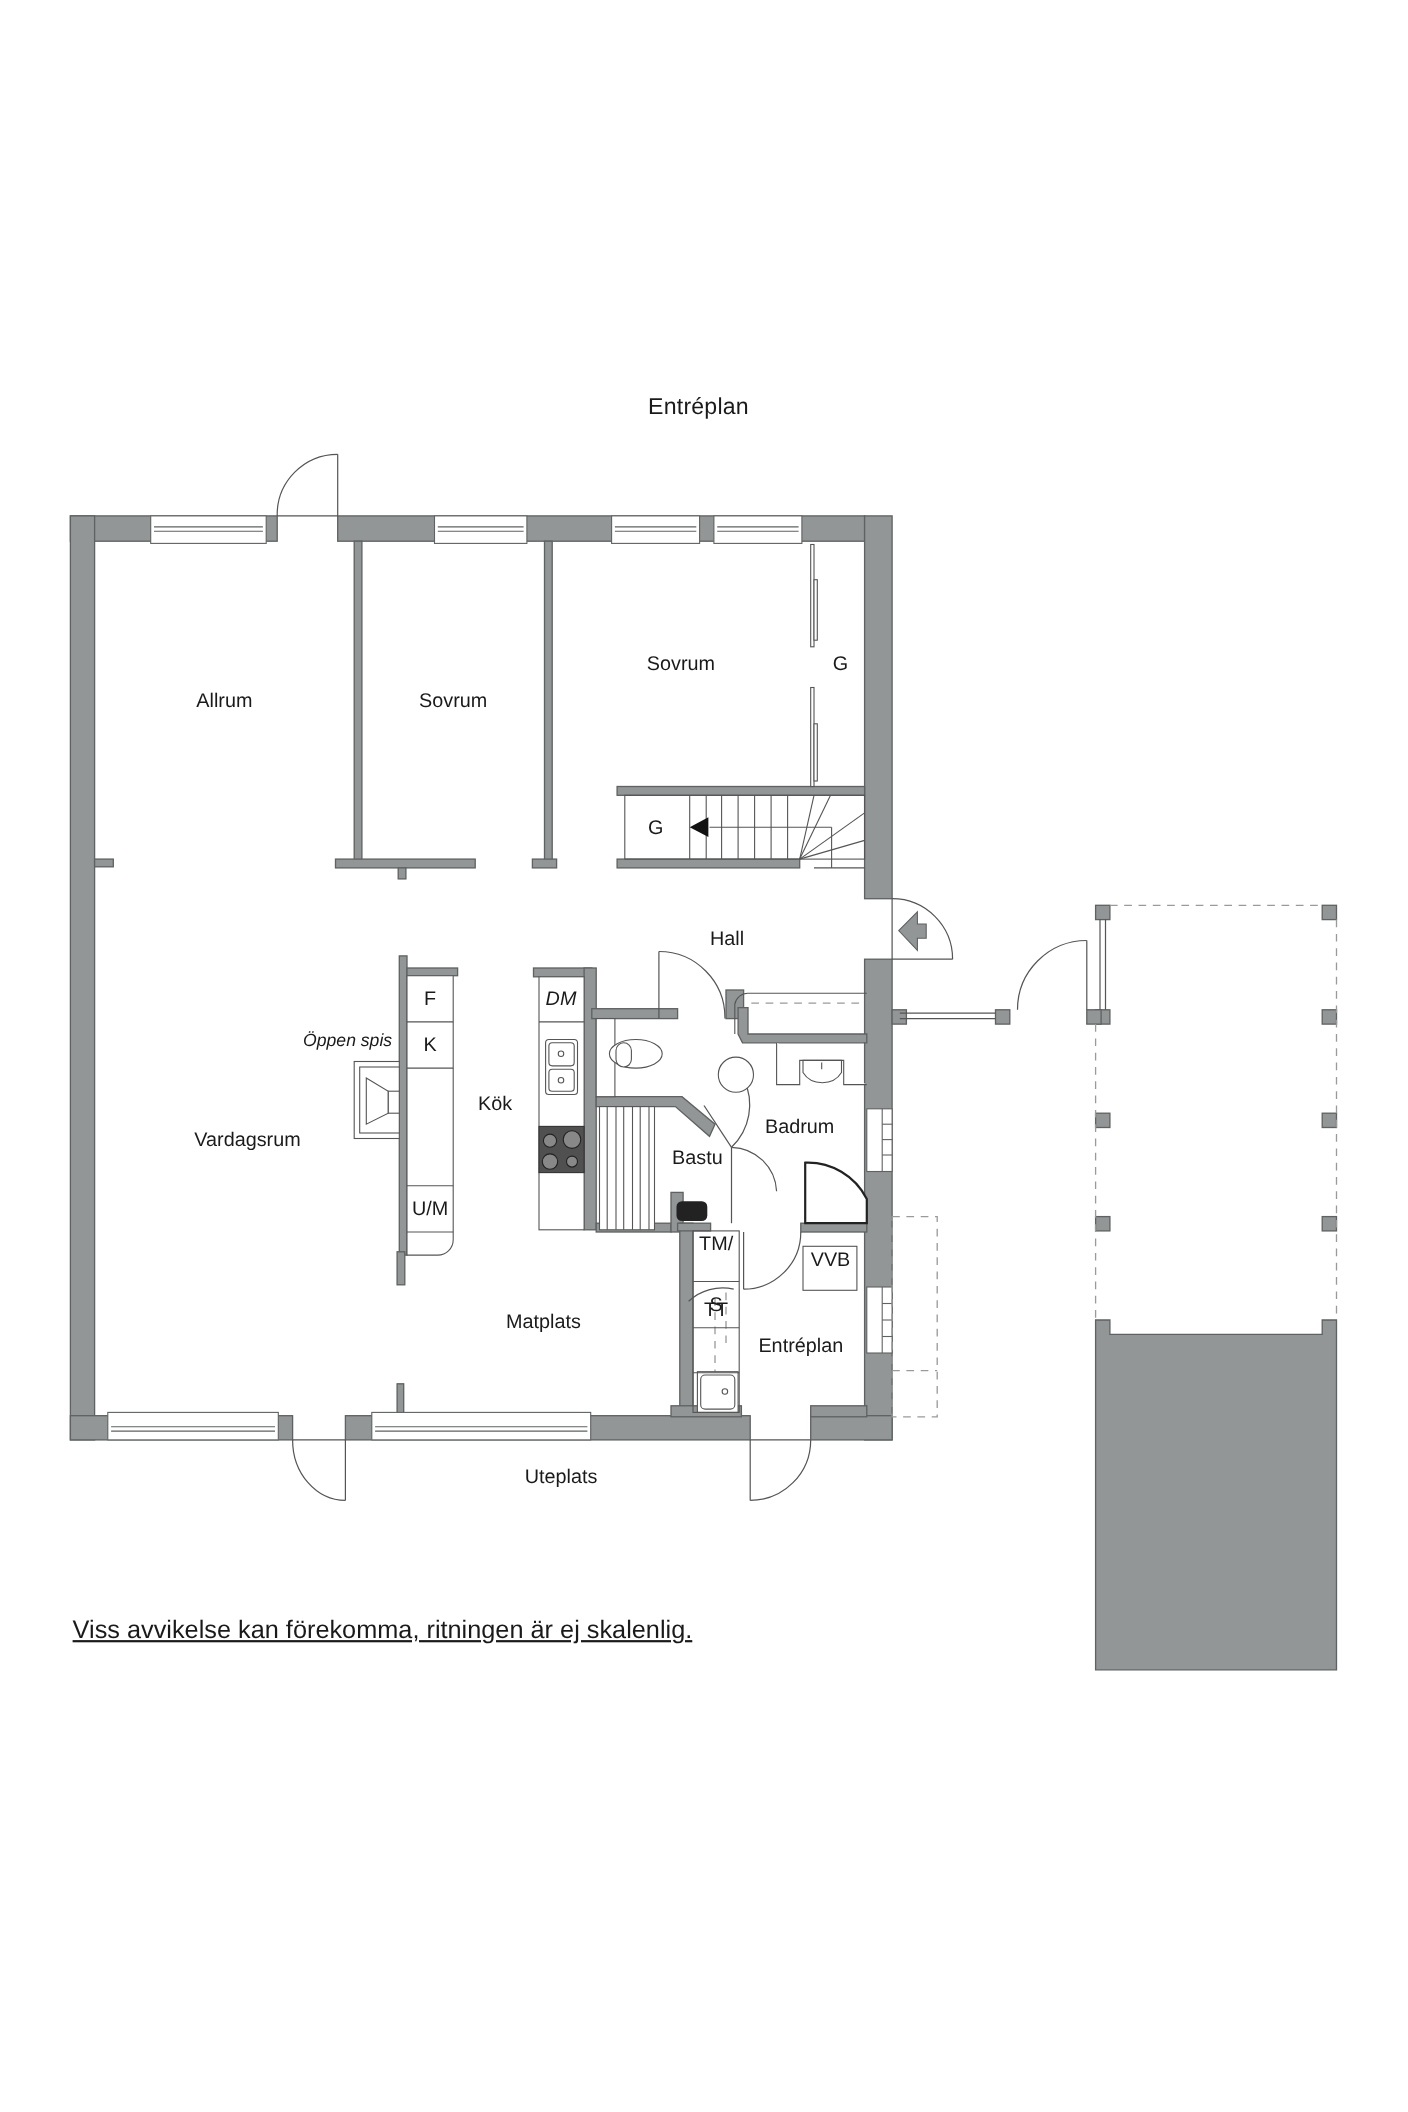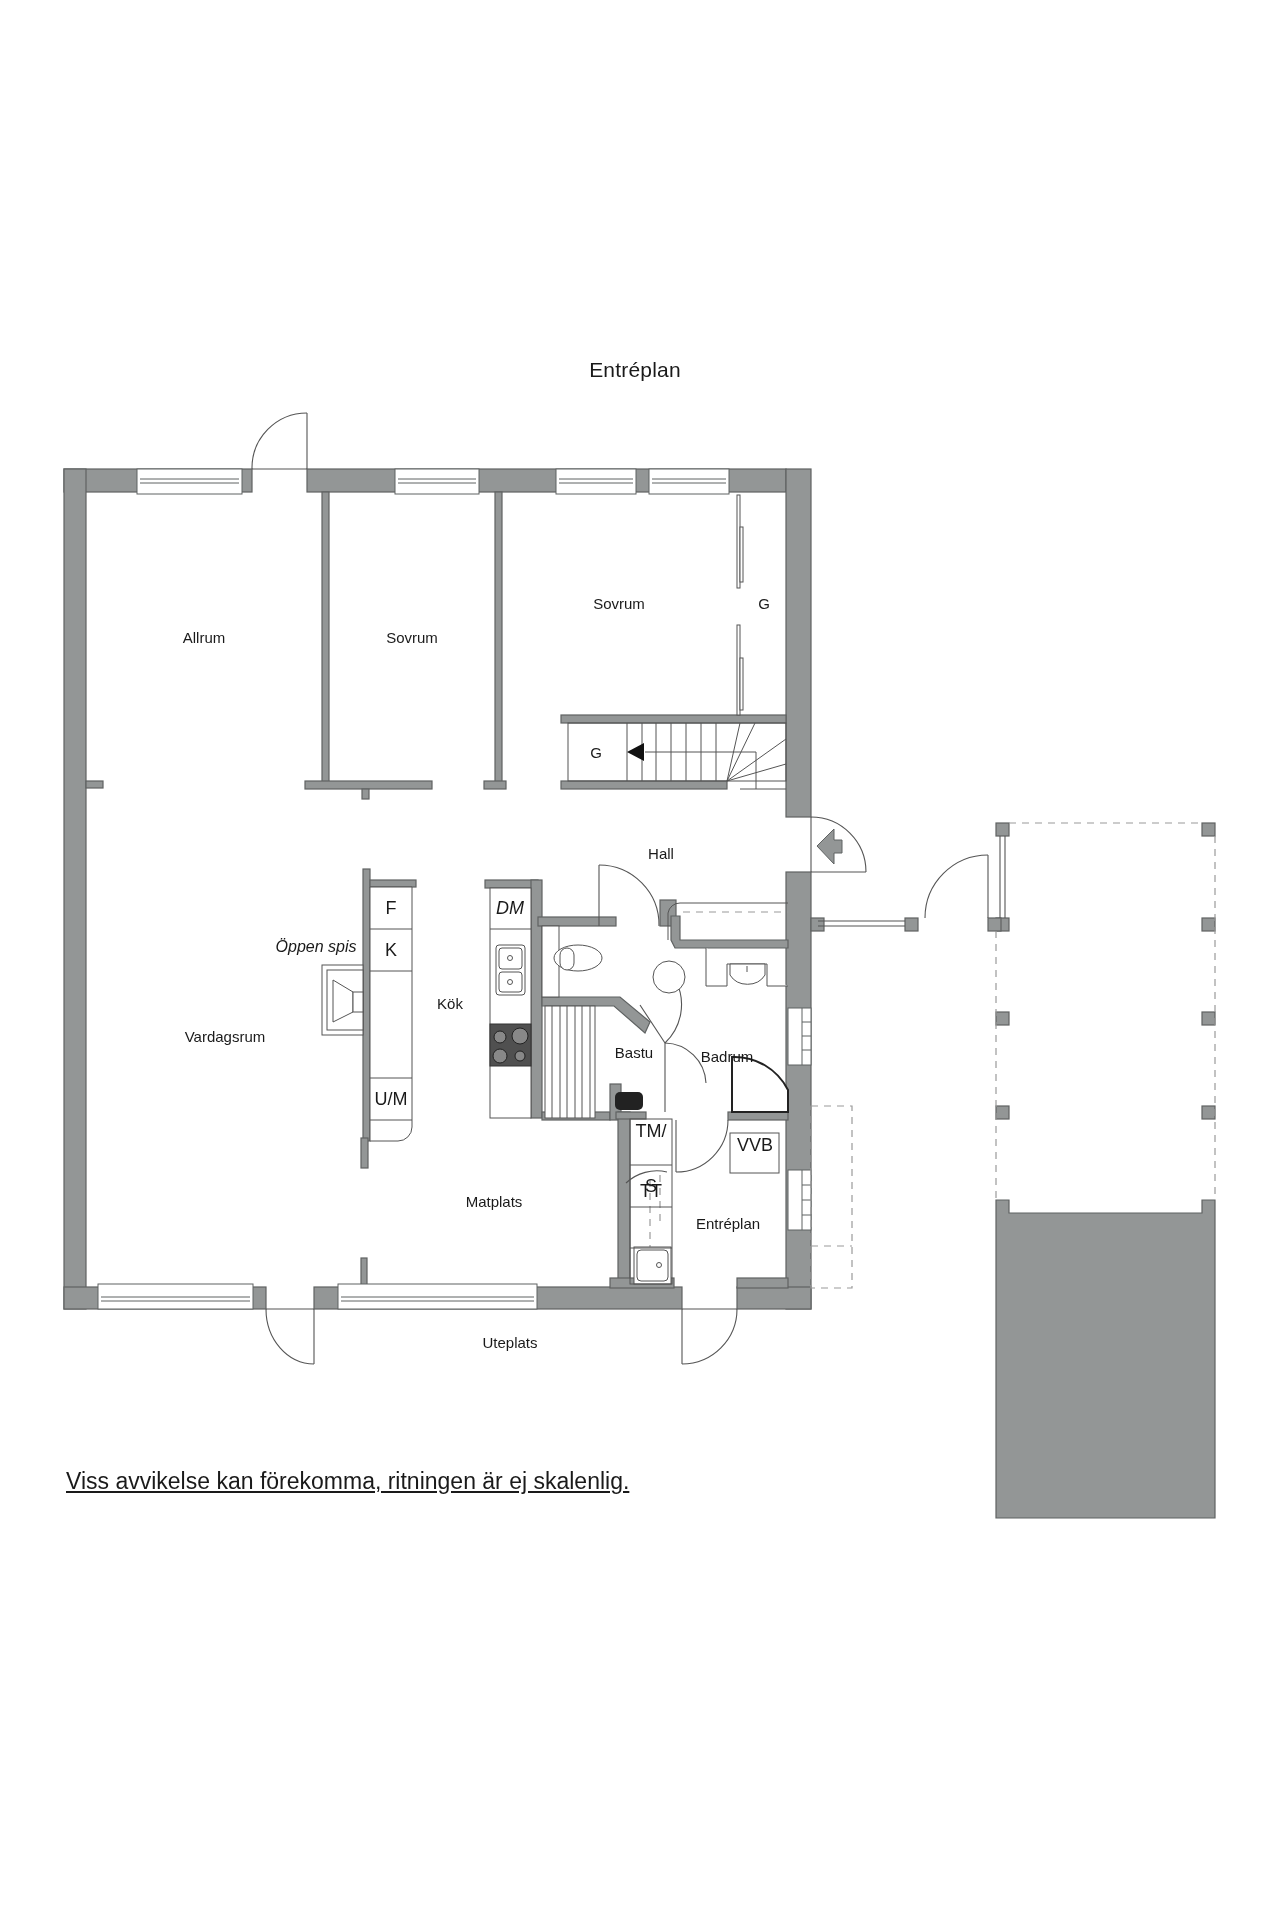--- a/index.html
+++ b/index.html
@@ -1,19 +1,19 @@
 <!DOCTYPE html>
 <html><head>
 <meta charset="utf-8">
 <style>
   html, body { margin:0; padding:0; background:#ffffff; }
   body { width:1280px; height:1920px; position:relative; overflow:hidden; font-family:"Liberation Sans", "DejaVu Sans", sans-serif; color:#1a1a1a; }
   .title { position:absolute; left:0; width:1270px; top:358px; text-align:center; font-size:21px; letter-spacing:0.2px; }
   .plan { position:absolute; left:0; top:0; width:1280px; height:1920px; }
-  .lbl { position:absolute; font-size:15px; white-space:nowrap; transform:translate(-50%,-50%); line-height:1; }
+  .lbl { position:absolute; font-size:18px; white-space:nowrap; transform:translate(-50%,-50%); line-height:1; }
   .lbl.sm { font-size:16px;font-style:italic; }
   .cell { position:absolute; font-size:18px; text-align:center; line-height:1.05; transform:translate(-50%,-50%); white-space:nowrap; }
   .note { position:absolute; left:66px; top:1468px; font-size:23px;text-decoration:underline; }
 </style>
 </head>
 <body>
 
 <div class="title">Entréplan</div>
 
 <svg class="plan" width="1280" height="1920" viewBox="0 0 1280 1920" xmlns="http://www.w3.org/2000/svg">
@@ -242,21 +242,21 @@
 
 <div class="lbl" style="left:204px;top:637px;">Allrum</div>
 <div class="lbl" style="left:412px;top:637px;">Sovrum</div>
 <div class="lbl" style="left:619px;top:603px;">Sovrum</div>
 <div class="lbl" style="left:764px;top:603px;">G</div>
 <div class="lbl" style="left:596px;top:752px;">G</div>
 <div class="lbl" style="left:661px;top:853px;">Hall</div>
 <div class="lbl sm" style="left:316px;top:947px;">Öppen spis</div>
 <div class="lbl" style="left:450px;top:1003px;">Kök</div>
 <div class="lbl" style="left:225px;top:1036px;">Vardagsrum</div>
-<div class="lbl" style="left:727px;top:1024px;margin-top:32px;">Badrum</div>
+<div class="lbl" style="left:727px;top:1024px;">Badrum</div>
 <div class="lbl" style="left:634px;top:1052px;">Bastu</div>
 <div class="lbl" style="left:494px;top:1201px;">Matplats</div>
 <div class="lbl" style="left:728px;top:1223px;">Entréplan</div>
 <div class="lbl" style="left:510px;top:1342px;">Uteplats</div>
 
 <div class="cell" style="left:391px;top:908px;">F</div>
 <div class="cell" style="left:391px;top:950px;">K</div>
 <div class="cell" style="left:391px;top:1099px;">U/M</div>
 <div class="cell" style="left:510px;top:908px;font-style:italic;">DM</div>
 <div class="cell" style="left:651px;top:1131px;">TM/</div>

